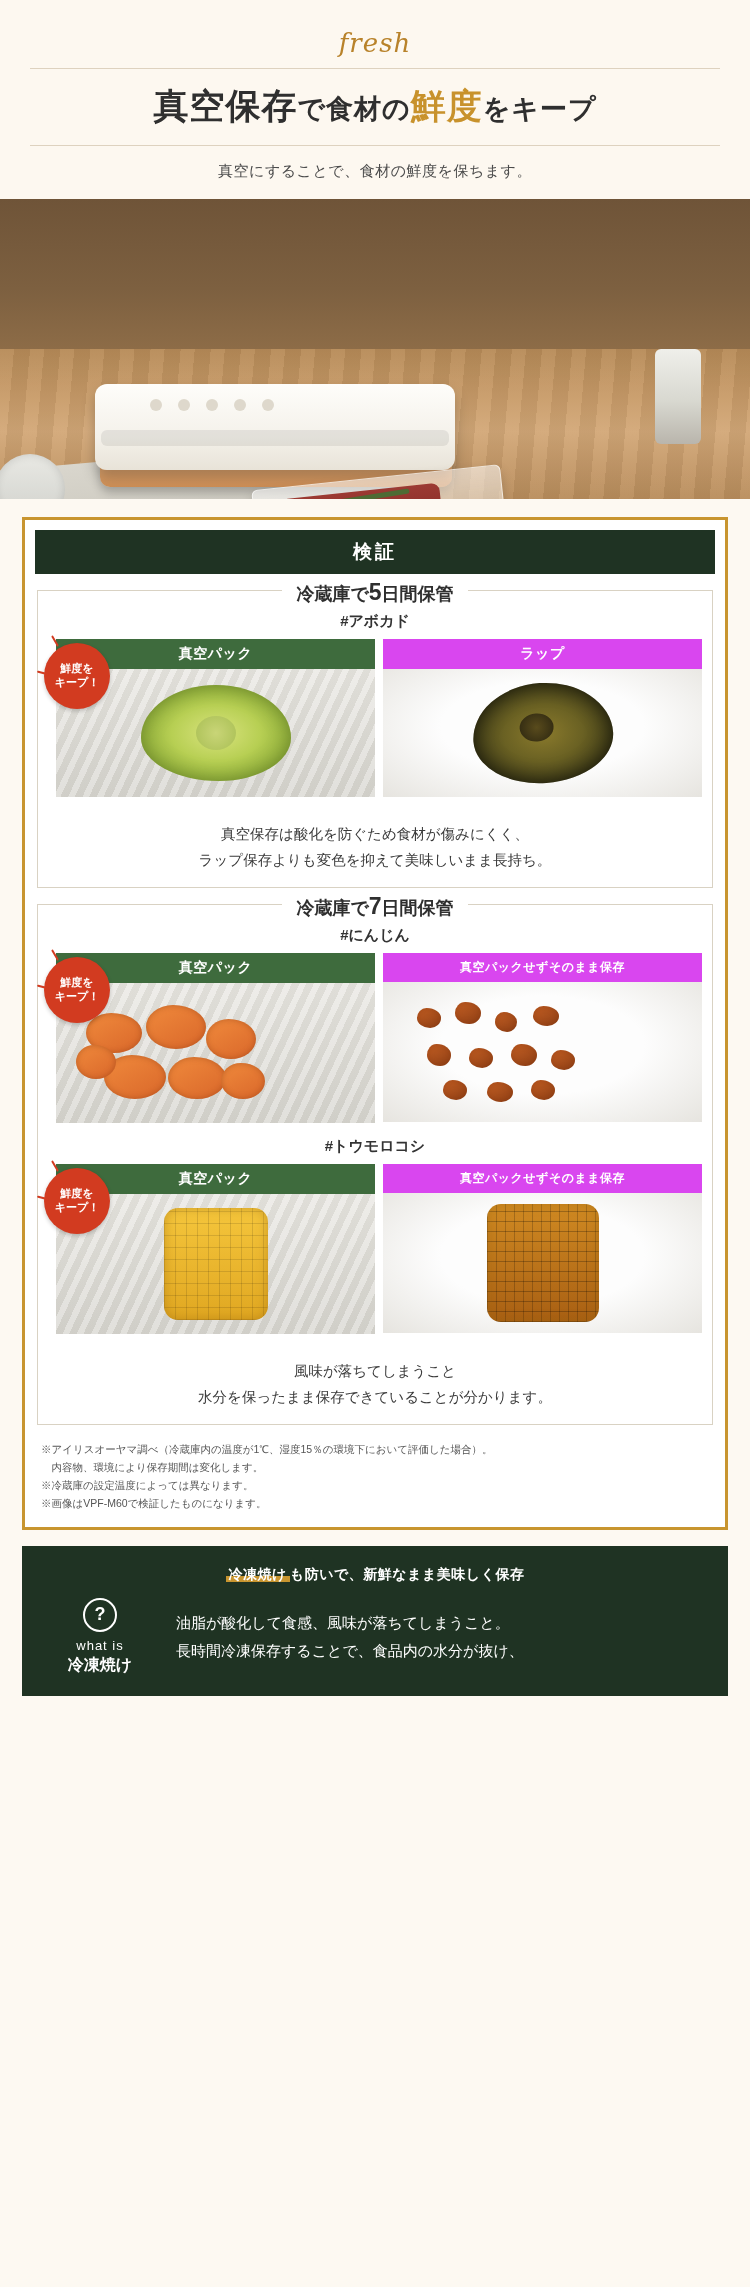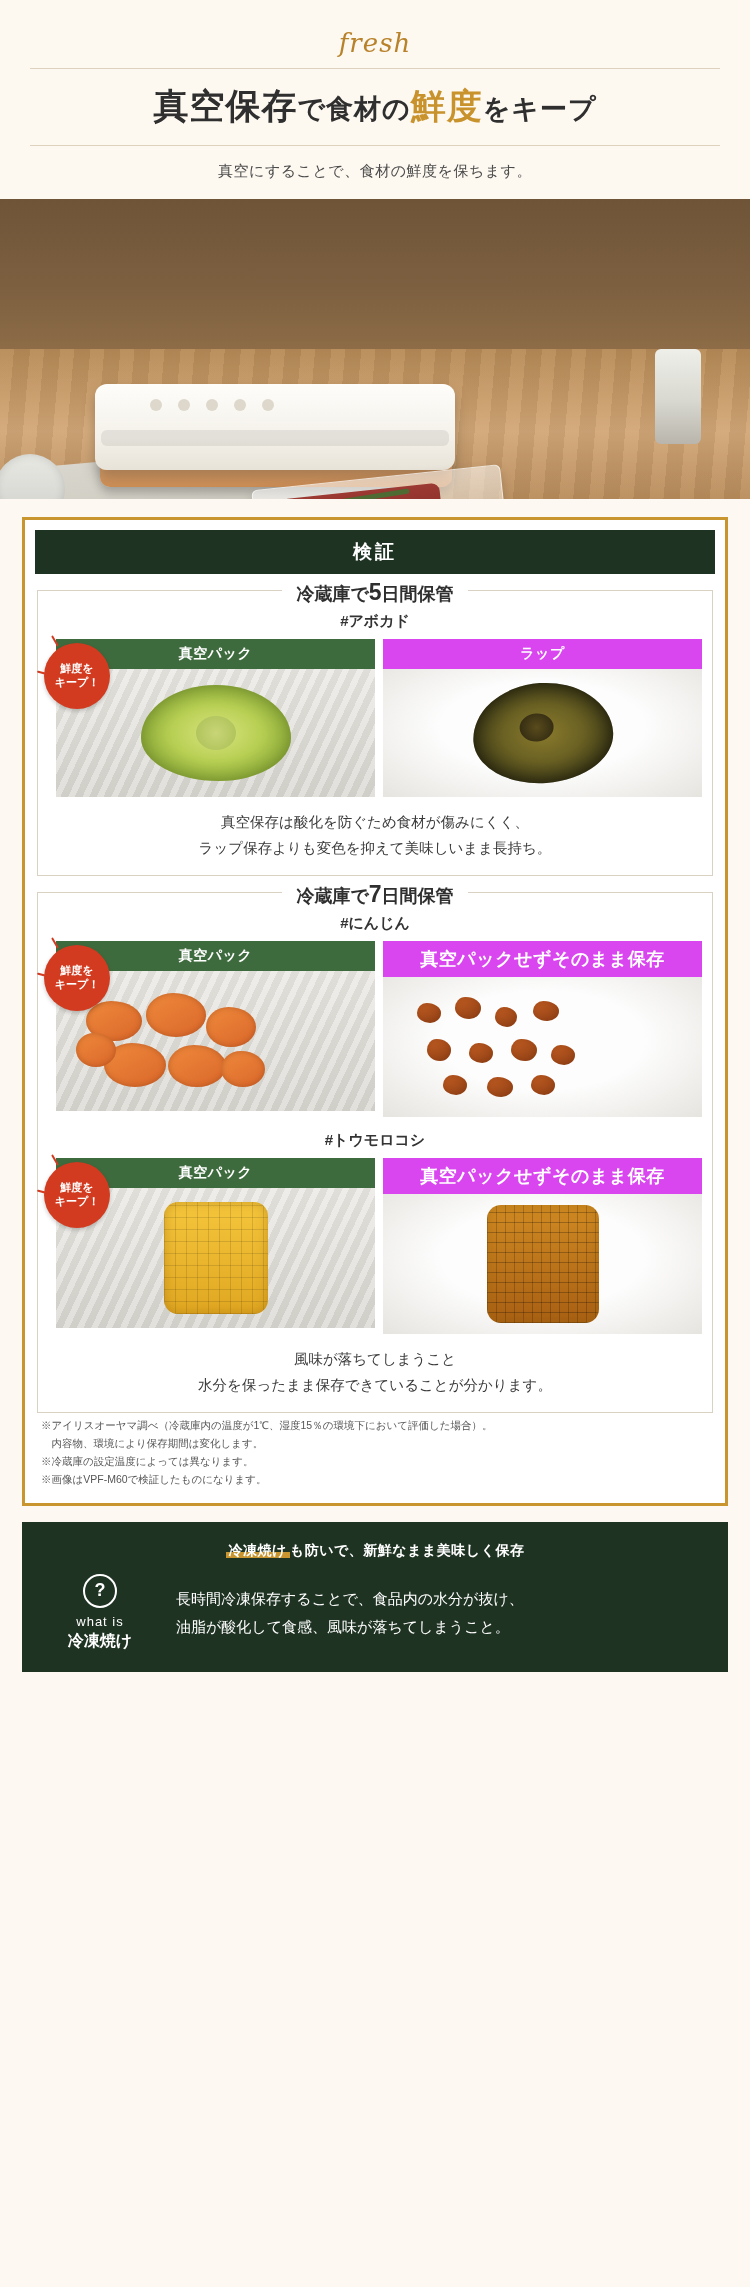--- a/index.html
+++ b/index.html
@@ -180,21 +180,21 @@
   .col-head {
     color: #fff;
     font-weight: bold;
     font-size: 14px;
     text-align: center;
     padding: 6px 0;
     letter-spacing: .5px;
   }
   .head-green { background: #3e6b3d; }
   .head-brown { background: #d946ef; }
-  .head-small { font-size: 18px; }
+  .head-small { font-size: 12px; }
   .imgbox {
     height: 128px;
     position: relative;
     overflow: hidden;
     background: #d8d6d1;
   }
   .imgbox.tall { height: 140px; }
   .vacfilm {
     position:absolute; inset:0;
     background:
@@ -262,28 +262,28 @@
     box-shadow: 0 2px 4px rgba(0,0,0,.2);
   }
   .badge-slot { position: relative; width: 0; }
   .spark { position:absolute; z-index:5; width:2px; height:12px; background:#d23b20; border-radius:2px;}
 
   .note {
     text-align: center;
     font-size: 14.5px;
     line-height: 1.8;
     color: #3a3a3a;
-    margin-top: 12px;
+    margin-top: 24px;
   }
 
   .small-notes {
     font-size: 10.5px;
     color: #555;
     line-height: 1.7;
-    margin: 4px 16px 0;
+    margin: 16px 16px 0;
   }
 
   
   .burn {
     margin: 16px 22px 0;
     background: #1f3323;
     padding: 14px 18px 20px;
   }
   .burn-title {
     color: #fff;
@@ -494,20 +494,20 @@
     <div class="burn-title">
       <span class="hl">冷凍焼け</span><span>も防いで、新鮮なまま美味しく保存</span>
     </div>
     <div class="burn-body">
       <div class="what-is">
         <div class="qmark">?</div>
         <div class="l1">what is</div>
         <div class="l2">冷凍焼け</div>
       </div>
       <div class="burn-text">
+        <div>油脂が酸化して食感、風味が落ちてしまうこと。</div>
         <div>長時間冷凍保存することで、食品内の水分が抜け、</div>
-        <div>油脂が酸化して食感、風味が落ちてしまうこと。</div>
       </div>
     </div>
   </div>
 
   <div class="foot-space"></div>
 </div>
 
 </body></html>

